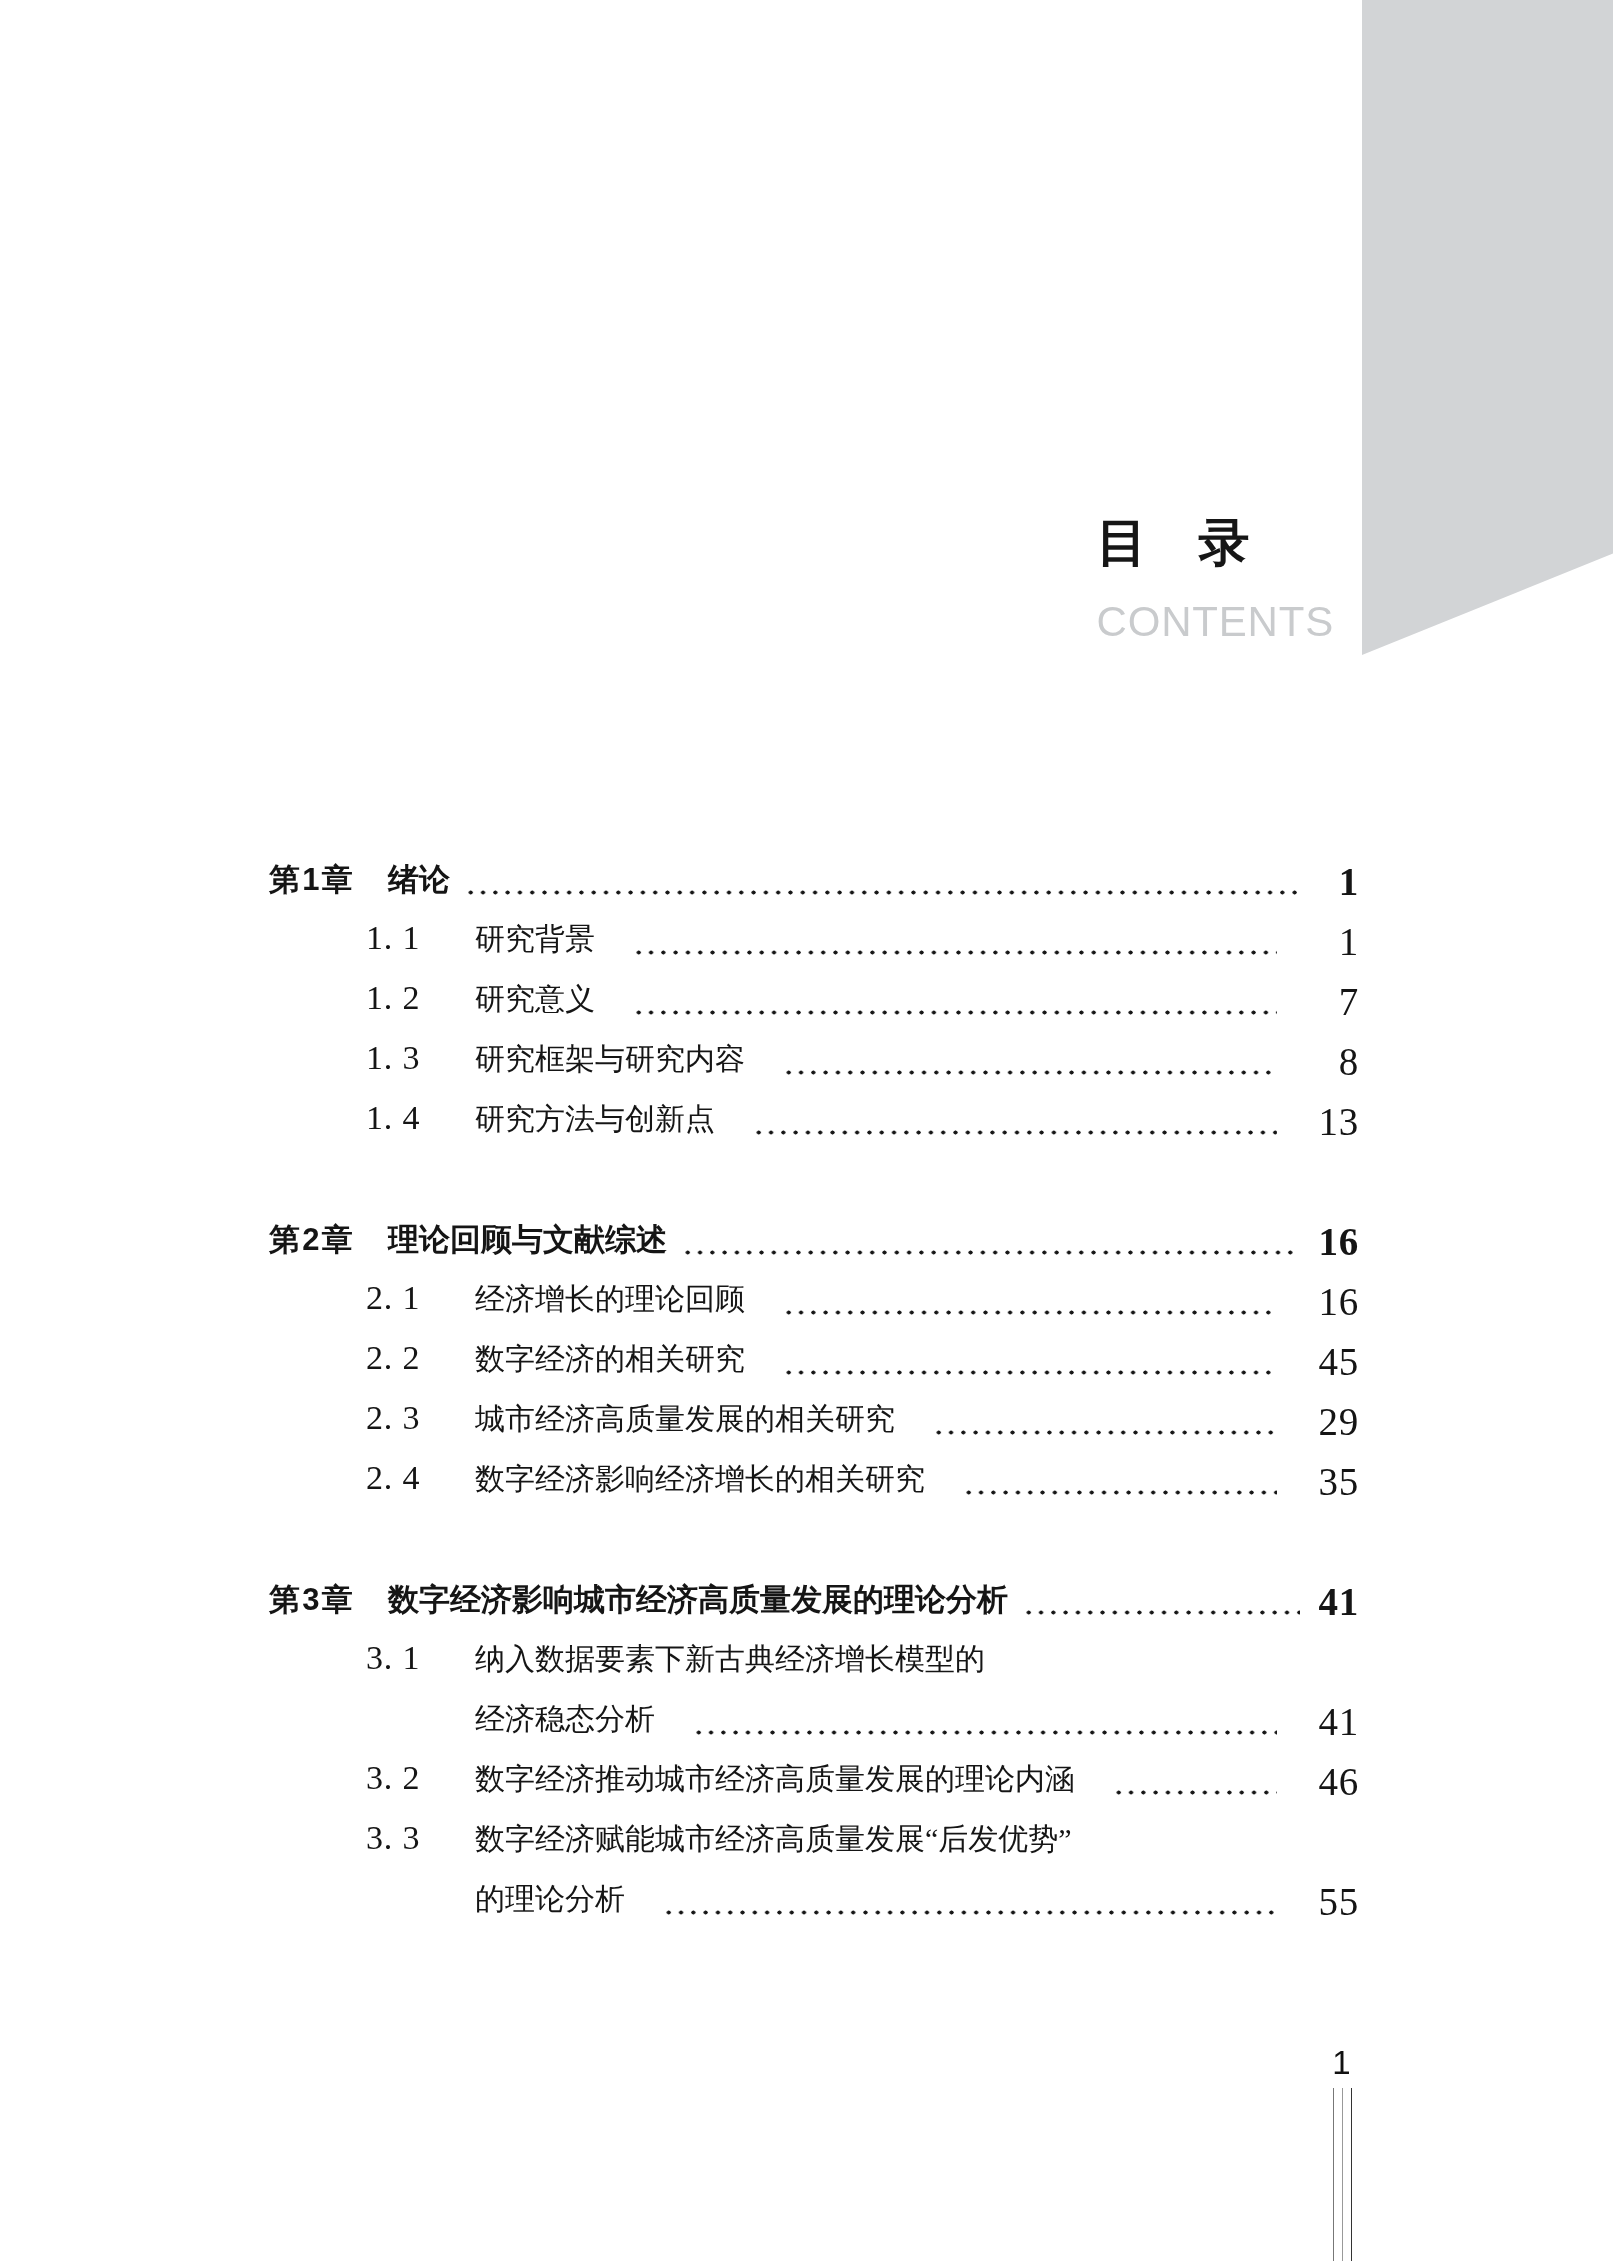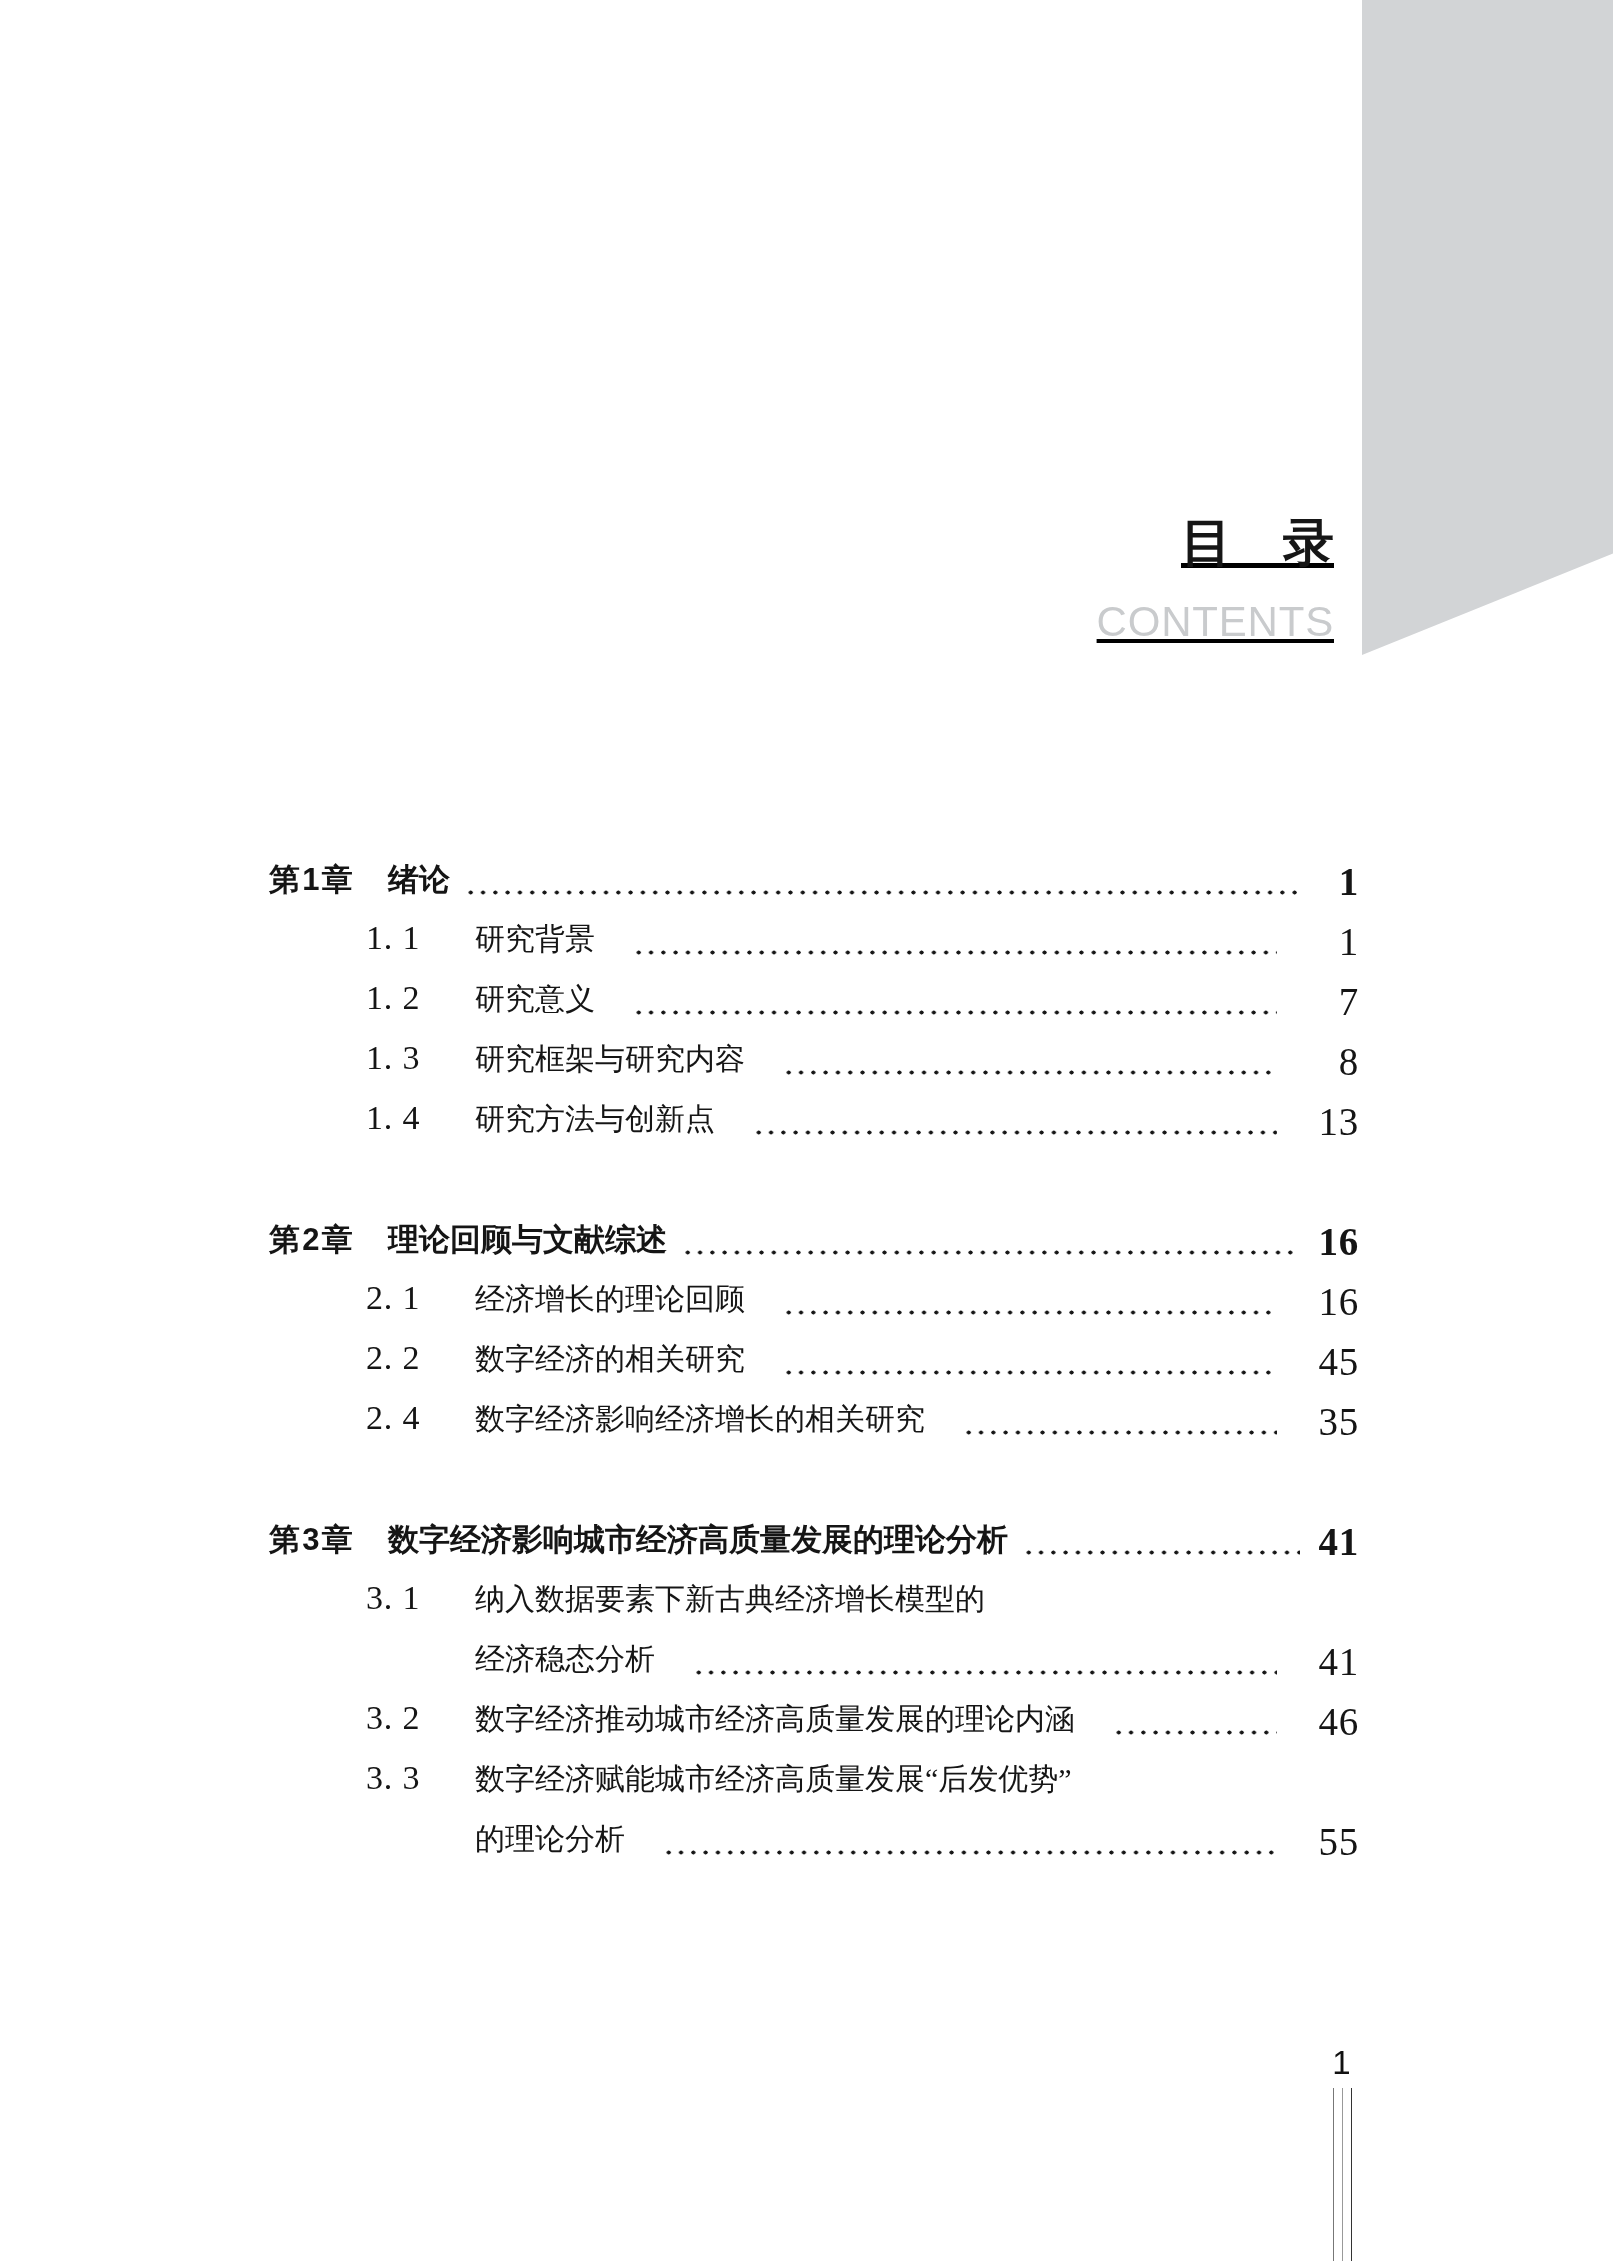--- a/index.html
+++ b/index.html
@@ -25,22 +25,21 @@
     height: 655px;
     background: #d2d4d6;
     clip-path: polygon(0 0, 100% 0, 100% 84.5%, 0 100%);
   }
 
   
   .title-block {
     position: absolute;
     top: 515px;
     right: 284px;
-    text-align: right;
-    text-decoration: underline;
+    text-align: left;
   }
   .title-cn {
     font-family: "Liberation Serif", "DejaVu Serif", serif;
     font-weight: bold;
     font-size: 51px;
     line-height: 56px;
     color: #161616;
     white-space: pre;
   }
   .title-en {
@@ -203,20 +202,27 @@
   </div>
         <div class="row sec-row">
     <span class="sec-indent"></span>
     <span class="sec-num">2. 2</span>
     <span class="sec-title">数字经济的相关研究</span>
     <span class="leader"></span>
     <span class="pg">45</span>
   </div>
         <div class="row sec-row">
     <span class="sec-indent"></span>
+    <span class="sec-num">2. 3</span>
+    <span class="sec-title">城市经济高质量发展的相关研究</span>
+    <span class="leader"></span>
+    <span class="pg">29</span>
+  </div>
+        <div class="row sec-row">
+    <span class="sec-indent"></span>
     <span class="sec-num">2. 4</span>
     <span class="sec-title">数字经济影响经济增长的相关研究</span>
     <span class="leader"></span>
     <span class="pg">35</span>
   </div>
       </div>
       <div class="block">
         <div class="row ch-row">
     <span class="ch-num">第3章</span>
     <span class="ch-title">数字经济影响城市经济高质量发展的理论分析</span>

